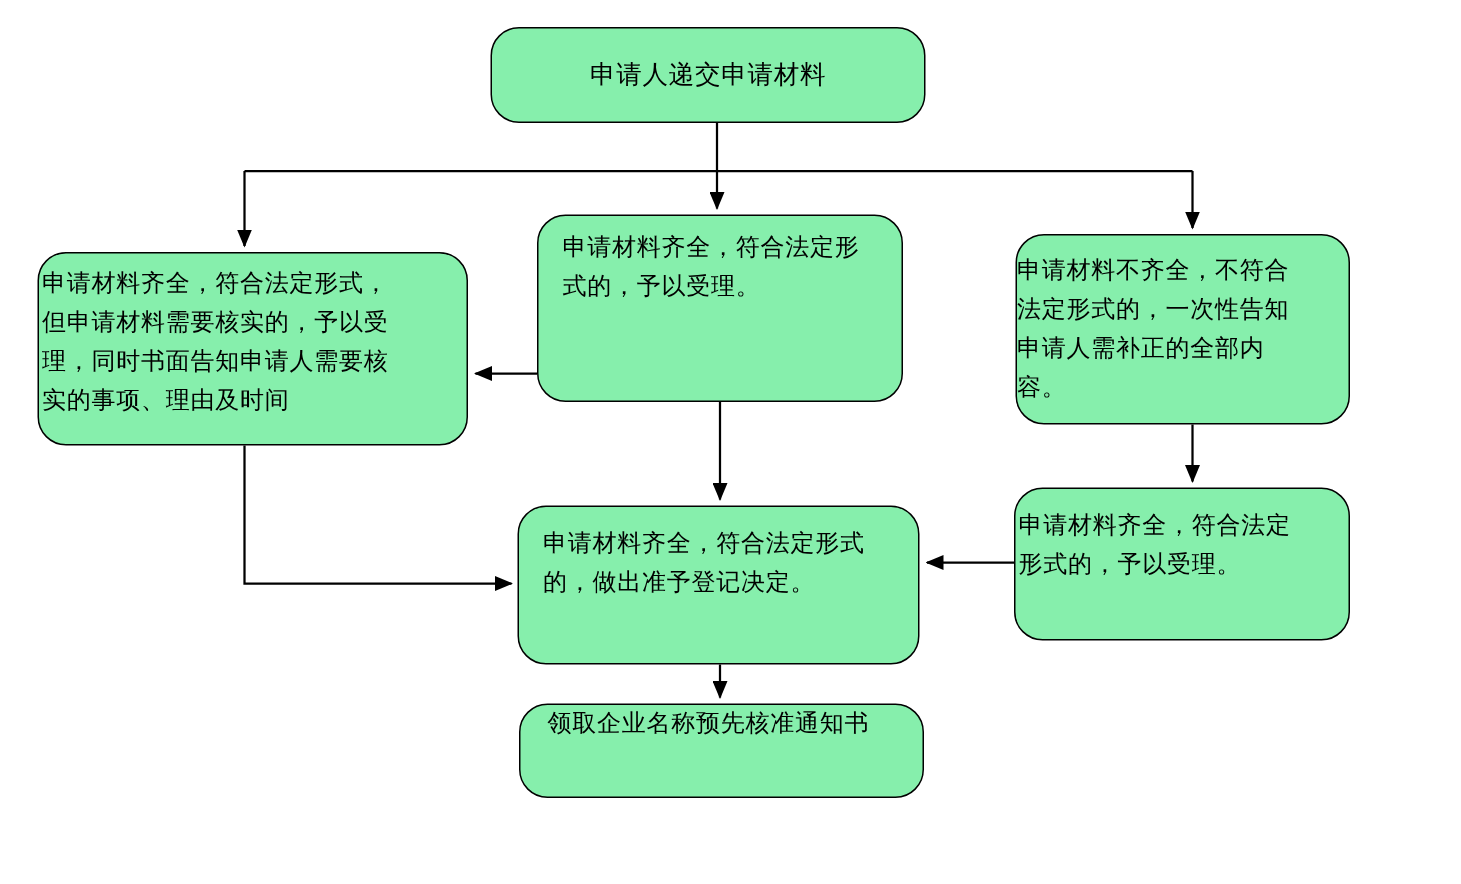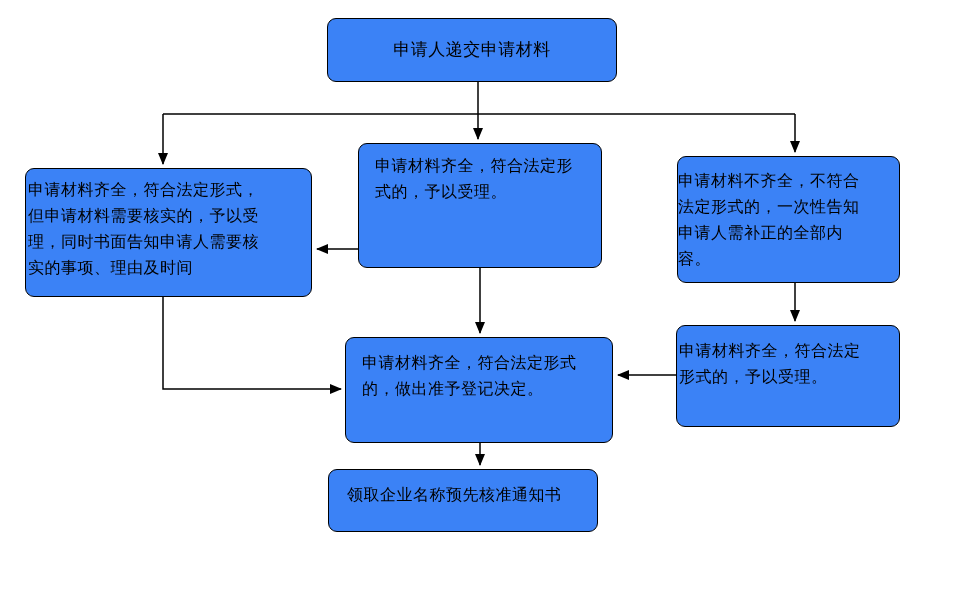--- a/index.html
+++ b/index.html
@@ -18,23 +18,23 @@
   .connectors {
     position: absolute;
     left: 0;
     top: 0;
     width: 974px;
     height: 589px;
   }
   .node {
     position: absolute;
     box-sizing: border-box;
-    background: #3b82f6;
+    background: #86efac;
     border: 1.5px solid #000000;
-    border-radius: 9px;
+    border-radius: 19px;
     color: #000000;
     font-size: 16px;
     line-height: 26px;
     white-space: pre-line;
     letter-spacing: 0.5px;
   }
   .node-start {
     left: 327px; top: 18px; width: 290px; height: 64px;
     display: flex; align-items: center; justify-content: center;
     white-space: nowrap;
@@ -54,22 +54,22 @@
   }
   .node-right-lower {
     left: 676px; top: 325px; width: 224px; height: 102px;
     padding: 12px 6px 0 2px;
   }
   .node-decision {
     left: 345px; top: 337px; width: 268px; height: 106px;
     padding: 12px 20px 0 16px;
   }
   .node-end {
-    left: 328px; top: 469px; width: 270px; height: 63px;
-    padding: 12px 0 0 18px;
+    left: 346px; top: 469px; width: 270px; height: 63px;
+    padding: 0 0 0 18px;
     white-space: nowrap;
   }
   line, polyline {
     stroke: #000000;
     stroke-width: 1.5;
     fill: none;
   }
 </style>
 </head>
 <body>

